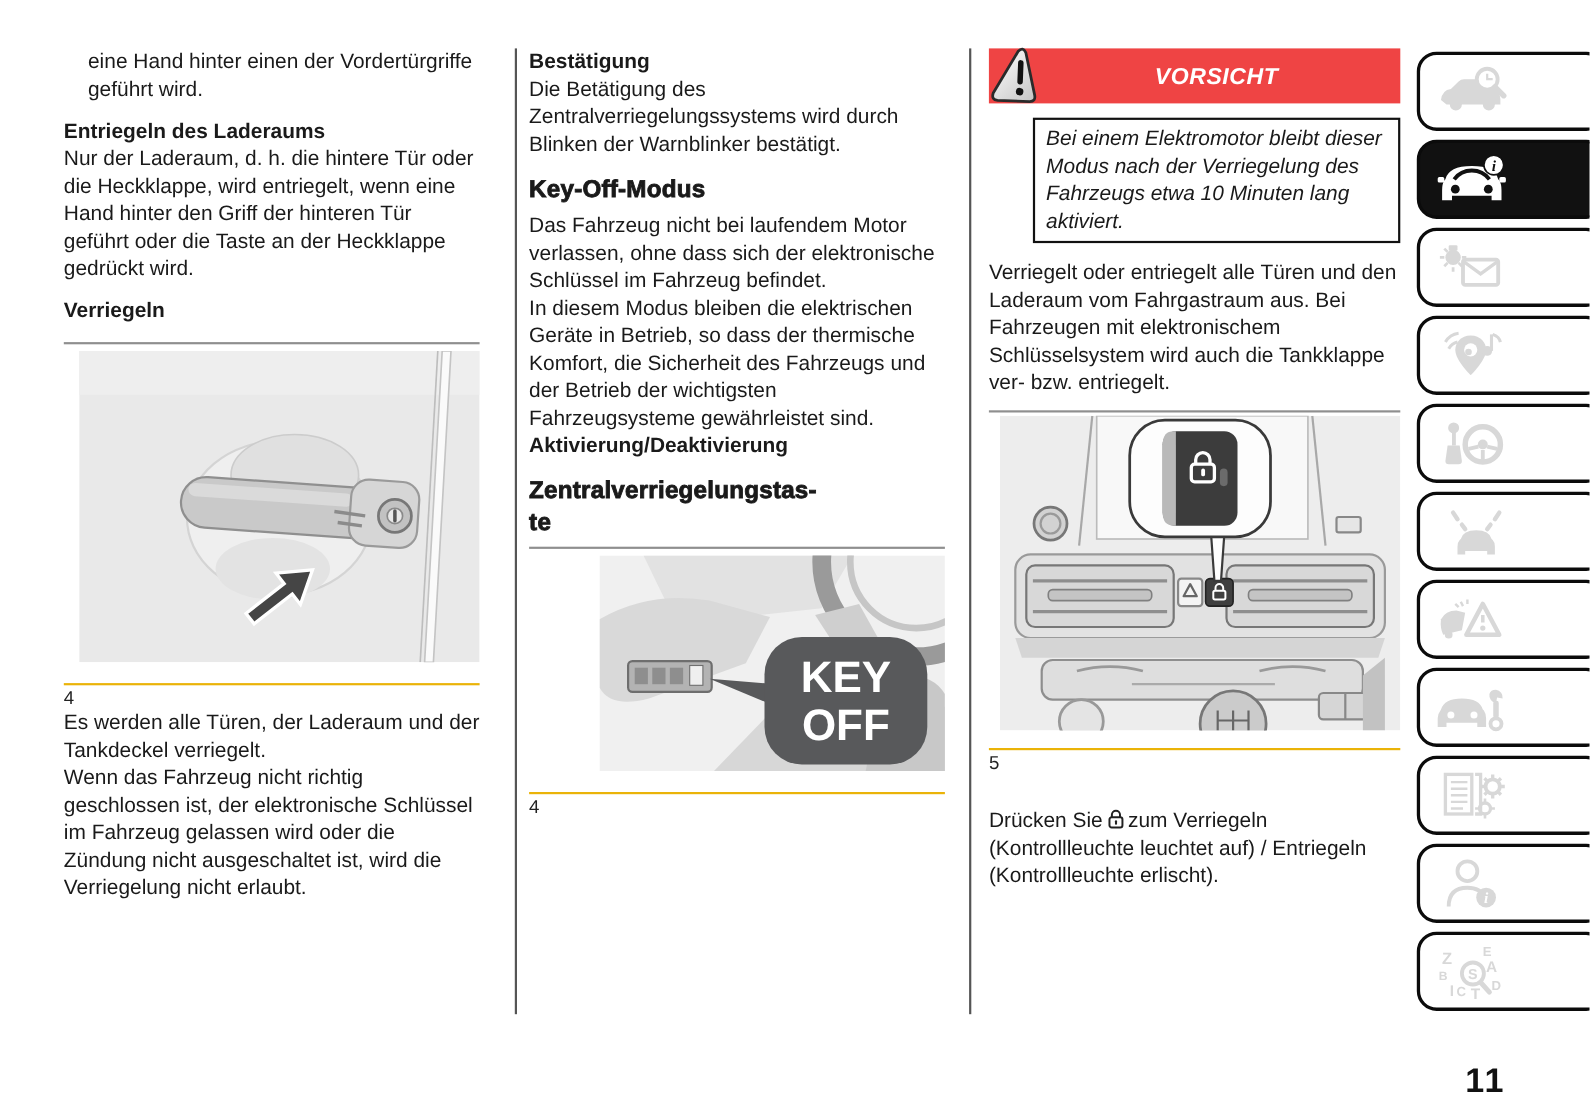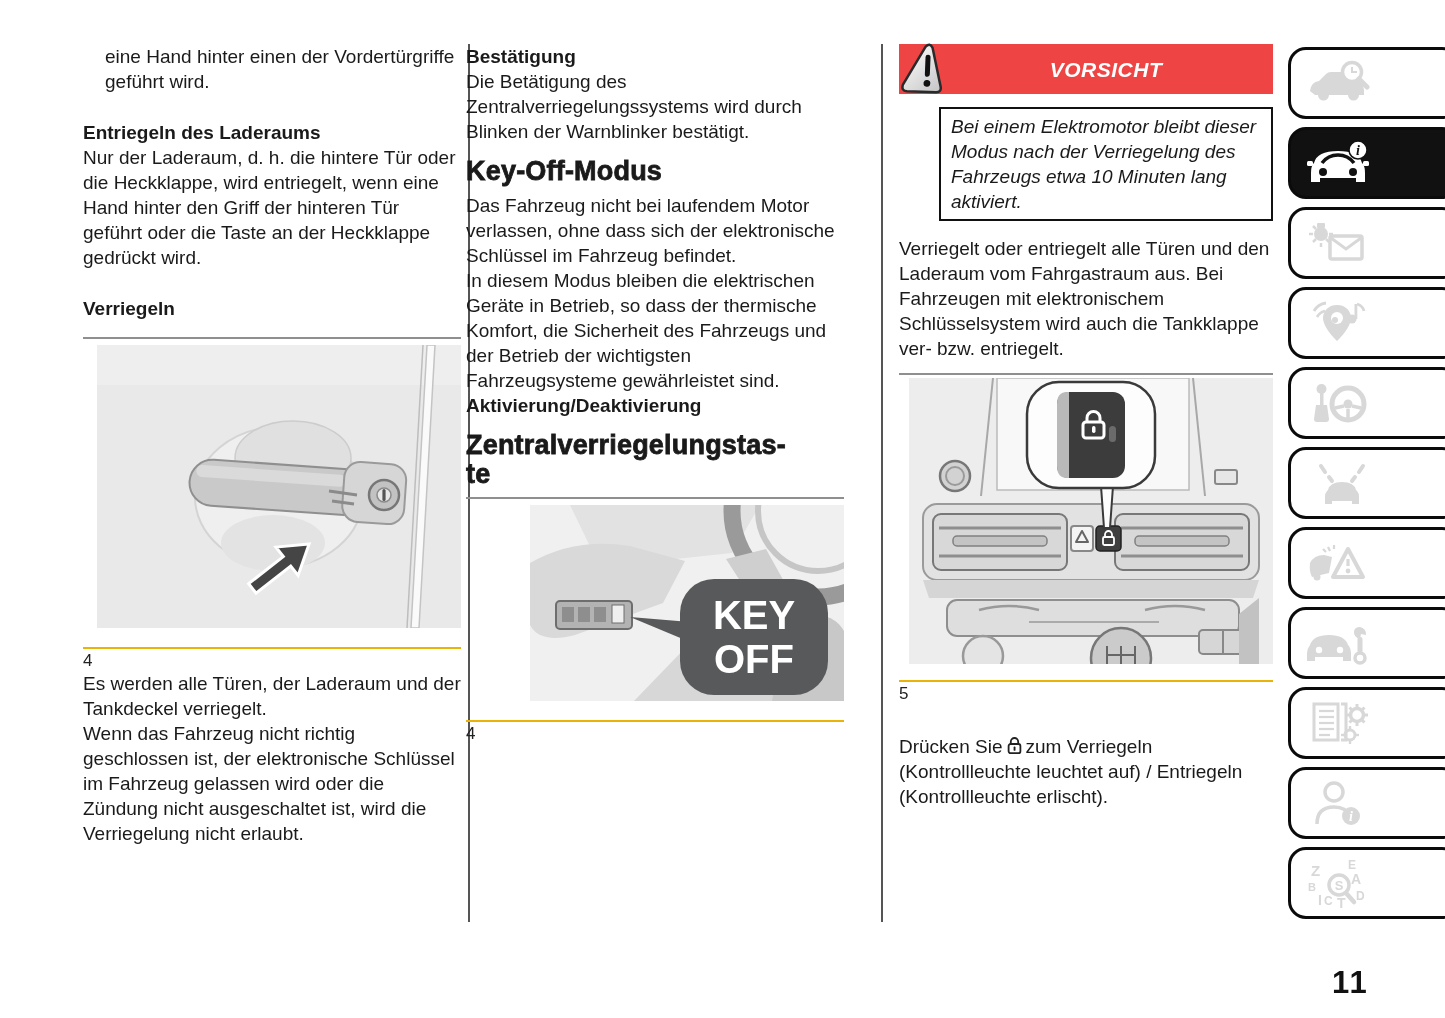--- a/index.html
+++ b/index.html
@@ -3,32 +3,32 @@
 <meta charset="utf-8">
 <style>
   html,body{margin:0;padding:0;}
   body{
     width:1445px;height:1018px;position:relative;overflow:hidden;
     background:#ffffff;color:#1a1a1a;
     font-family:"Liberation Sans","DejaVu Sans",sans-serif;
     font-size:19px;line-height:25px;
   }
   .col{position:absolute;top:44px;}
-  .col-left{left:83px;width:378px;}
-  .col-mid{left:466px;width:378px;}
+  .col-left{left:58px;width:378px;}
+  .col-mid{left:481px;width:378px;}
   .col-right{left:899px;width:374px;}
   .vsep{position:absolute;top:44px;width:2px;height:878px;background:#555;}
   .vsep-1{left:468px;}
   .vsep-2{left:881px;}
   p{margin:0;}
   .indent{padding-left:22px;}
-  h3{font-size:19px;line-height:25px;margin:26px 0 0 0;font-weight:bold;}
+  h3{font-size:19px;line-height:25px;margin:13px 0 0 0;font-weight:bold;}
   h3.tight{margin:0;}
   .h-big{
-    font-size:27px;line-height:29px;margin:13px 0 7px 0;font-weight:bold;
+    font-size:22px;line-height:29px;margin:13px 0 7px 0;font-weight:bold;
     letter-spacing:0.2px;-webkit-text-stroke:0.8px #1a1a1a;
   }
   .pre{white-space:pre-line;}
   figure{margin:0;}
   .fig{margin-top:16px;}
   .fig-frame{
     border-top:2px solid #8f8f8f;border-bottom:2px solid #eab308;
     padding:6px 0;text-align:right;font-size:0;text-decoration:underline;
   }
   figcaption{font-size:17px;line-height:20px;margin-top:2px;color:#222;}

